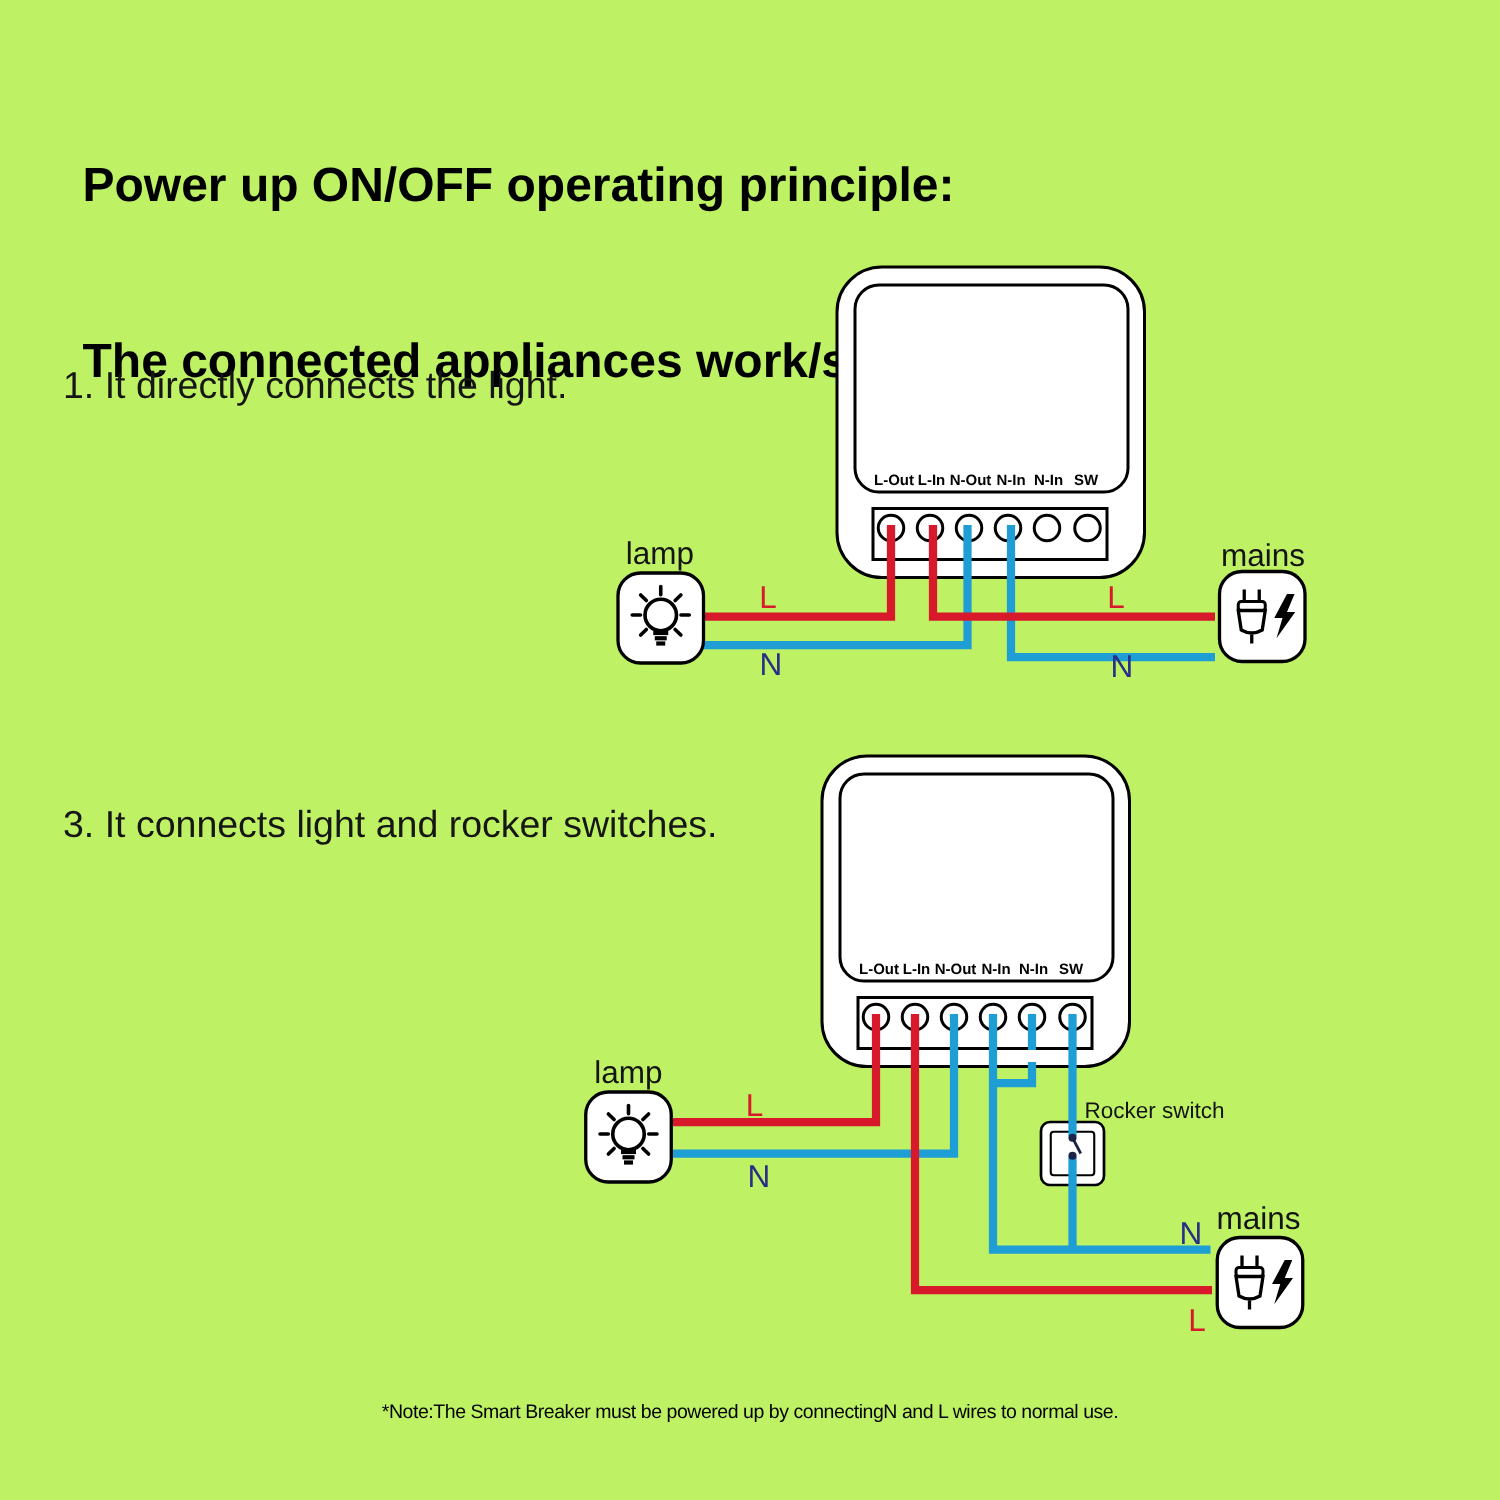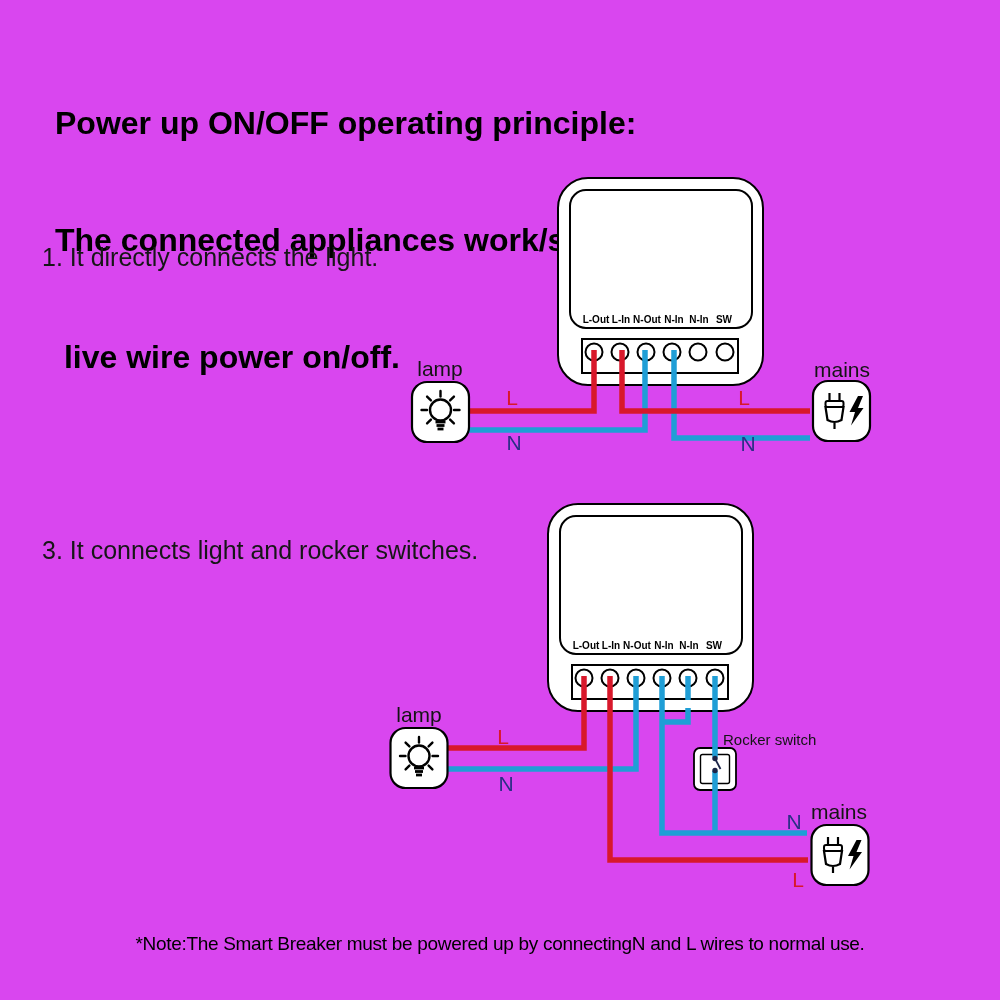--- a/index.html
+++ b/index.html
@@ -1,41 +1,40 @@
 <!DOCTYPE html>
 <html><head>
 <meta charset="utf-8">
 <style>
   html,body{margin:0;padding:0;background:#fff;}
-  .canvas{position:relative;width:1000px;height:1000px;background:#d946ef;overflow:hidden;
+  .canvas{position:relative;width:1000px;height:1000px;background:#bef264;overflow:hidden;
           font-family:"Liberation Sans",sans-serif;color:#000;}
   .title{position:absolute;left:55px;top:26px;font-size:32px;font-weight:bold;
          line-height:39px;white-space:pre;color:#000;}
   .step{position:absolute;font-size:25px;color:#161616;}
   #step1{left:42px;top:243px;}
   #step2{left:42px;top:536px;}
   .note{position:absolute;left:0;top:933px;width:1000px;text-align:center;
-        font-size:19px;letter-spacing:-0.3px;color:#000;}
+        font-size:13px;letter-spacing:-0.3px;color:#000;}
   svg.diagram-layer{position:absolute;left:0;top:0;}
   svg text{font-family:"Liberation Sans",sans-serif;}
   .term-label{font-size:10px;font-weight:bold;fill:#000;}
   .comp-label{font-size:21px;fill:#141414;}
   .wire-letter{font-size:21px;}
   .rocker-label{font-size:15px;fill:#141414;}
   .shape{fill:#fff;stroke:#000;}
 </style>
 </head>
 <body>
 
 <div class="canvas">
 
   <div class="title">
     <div>Power up ON/OFF operating principle:</div>
     <div>The connected appliances work/stop through</div>
-    <div> live wire power on/off.</div>
   </div>
 
   <div class="step" id="step1">1. It directly connects the light.</div>
   <div class="step" id="step2">3. It connects light and rocker switches.</div>
 
   <div class="note">*Note:The Smart Breaker must be powered up by connectingN and L wires to normal use.</div>
 
   <svg class="diagram-layer" width="1000" height="1000" viewBox="0 0 1000 1000">
 
     <g>

